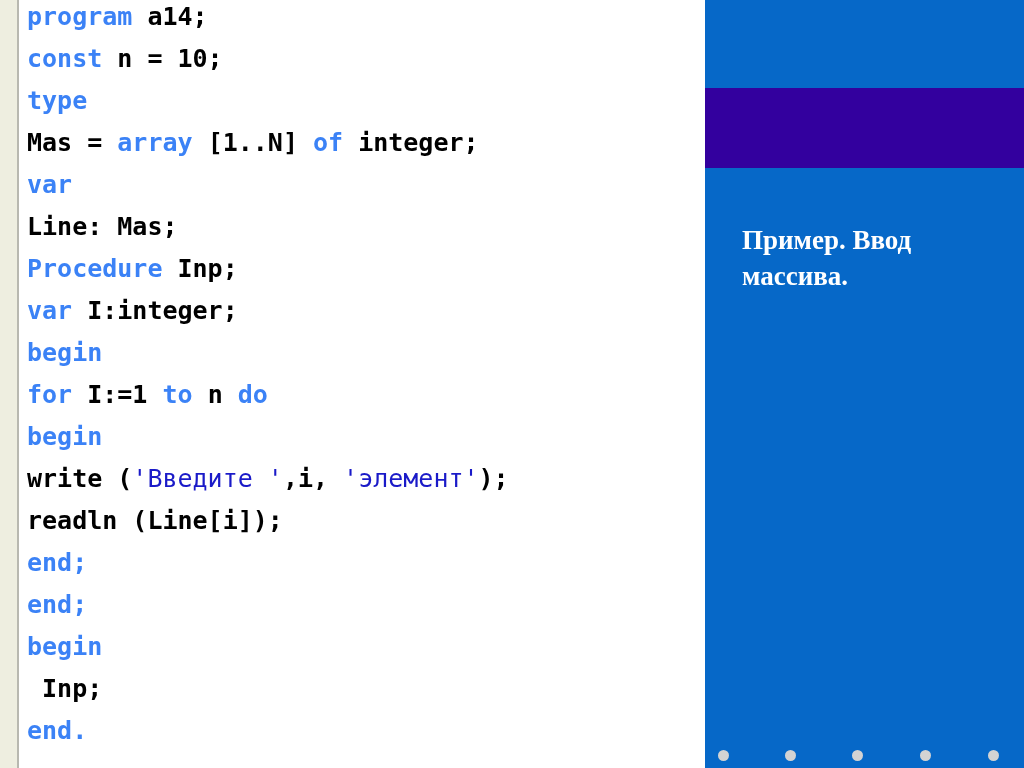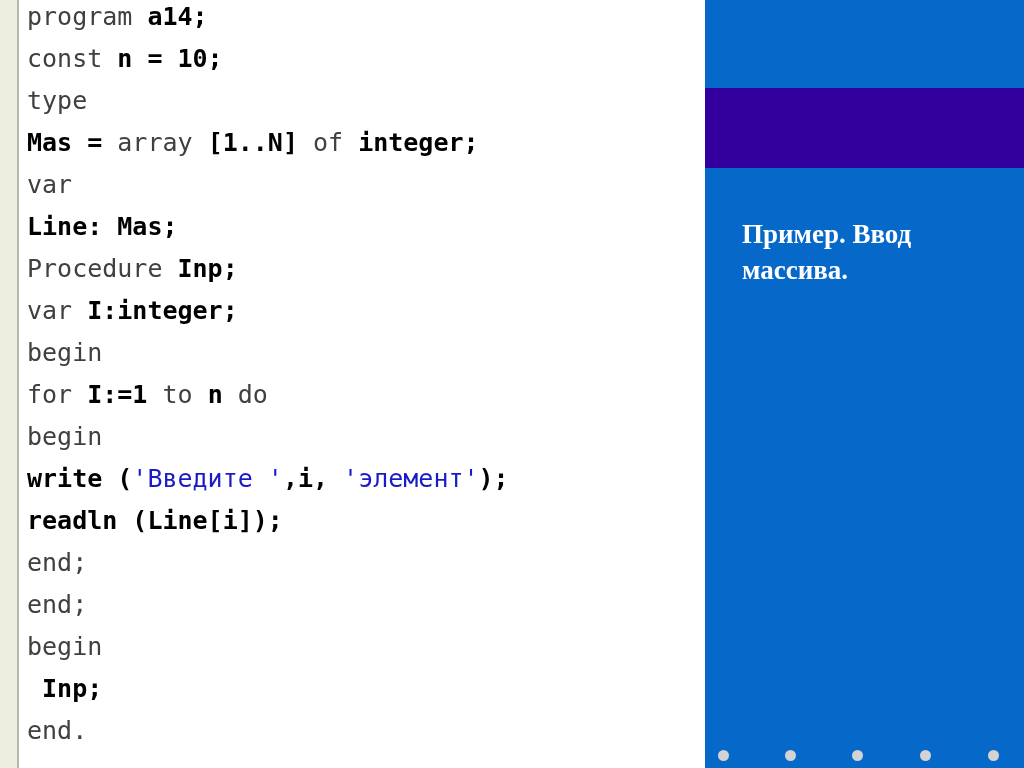--- a/index.html
+++ b/index.html
@@ -57,22 +57,22 @@
     line-height: 42px;
     color: #000000;
     white-space: pre;
     letter-spacing: 0px;
   }
   .code-line {
     height: 42px;
     white-space: pre;
   }
   .kw {
-    font-weight: normal;
-    color: #404040;
+    font-weight: bold;
+    color: #3b82f6;
   }
   .pl {
     font-weight: bold;
     color: #000000;
   }
   .str {
     font-weight: normal;
     color: #1a1ac8;
   }
 
@@ -89,21 +89,21 @@
     position: absolute;
     left: 705px;
     top: 88px;
     width: 319px;
     height: 80px;
     background: #33009e;
   }
   .panel-title {
     position: absolute;
     left: 742px;
-    top: 216px;
+    top: 222px;
     width: 270px;
     font-family: "Liberation Serif", "DejaVu Serif", serif;
     font-weight: bold;
     font-size: 27px;
     line-height: 36px;
     color: #ffffff;
     white-space: pre-line;
   }
 
   

